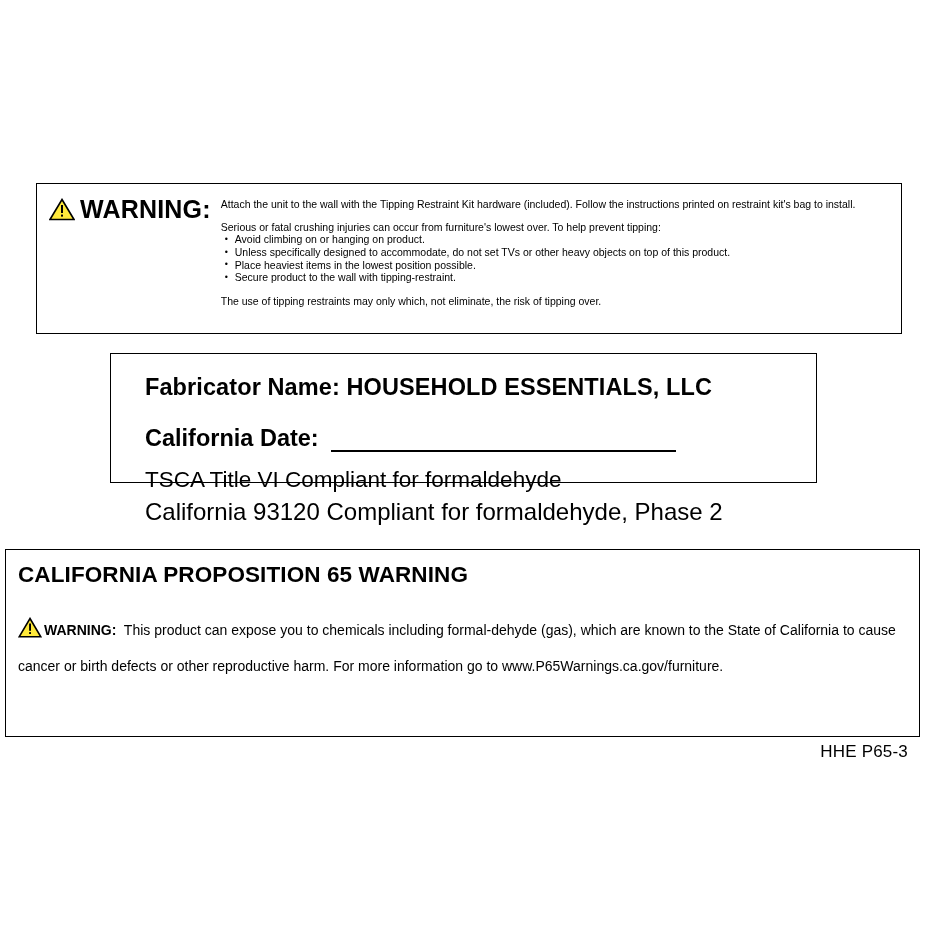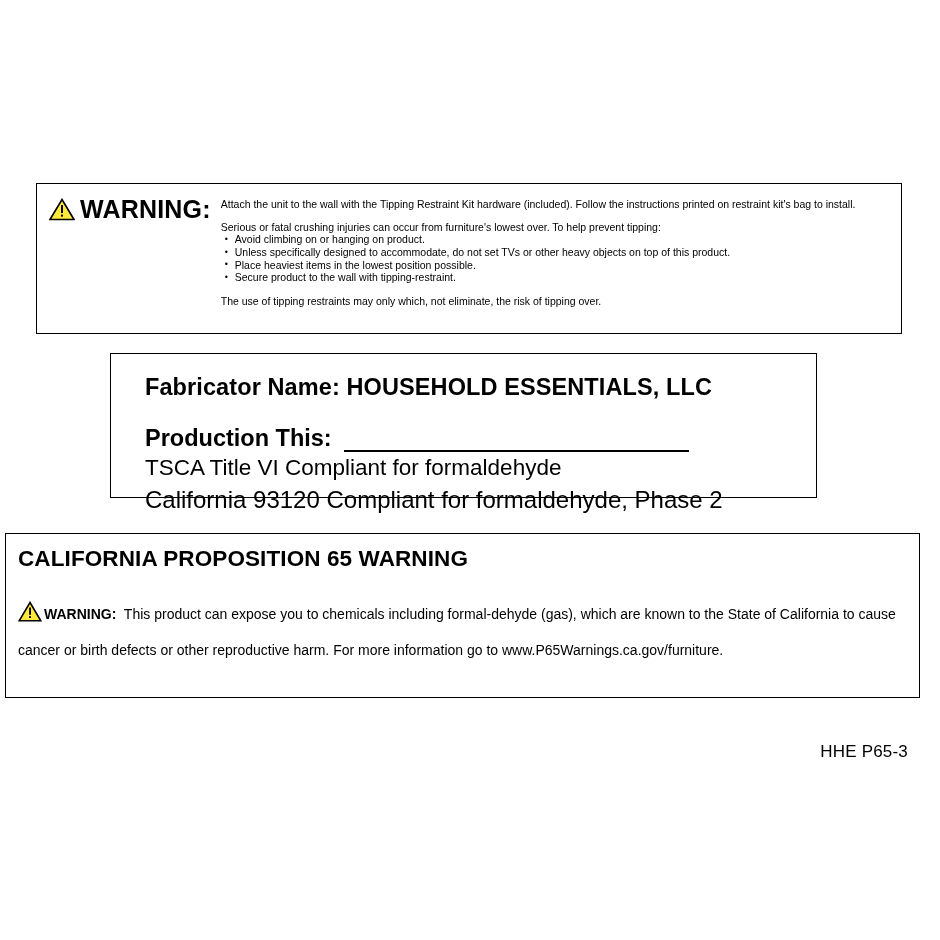--- a/index.html
+++ b/index.html
@@ -77,21 +77,21 @@
     font-size: 9px;
   }
   .tight { margin-bottom: 0 !important; }
 
   
   #fabricator-box {
     position: absolute;
     left: 110px;
     top: 353px;
     width: 707px;
-    height: 145px;
+    height: 130px;
     border: 1.5px solid #000;
     box-sizing: border-box;
     padding: 20px 0 0 34px;
   }
   .fab-line1 {
     font-size: 23.5px;
     font-weight: bold;
     letter-spacing: 0.1px;
     white-space: nowrap;
   }
@@ -104,37 +104,38 @@
     white-space: nowrap;
   }
   .date-rule {
     display: inline-block;
     width: 345px;
     border-bottom: 2px solid #000;
     margin-left: 12px;
     height: 20px;
   }
   .fab-line3 {
+    margin-top: 12px;
     font-size: 22.5px;
     line-height: 32px;
     white-space: nowrap;
   }
   .fab-line4 {
     font-size: 24px;
     line-height: 32px;
     white-space: nowrap;
   }
 
   
   #prop65-box {
     position: absolute;
     left: 5px;
-    top: 533px;
+    top: 549px;
     width: 915px;
-    height: 165px;
+    height: 188px;
     border: 1.5px solid #000;
     box-sizing: border-box;
     padding: 12px 10px 0 12px;
   }
   #prop65-title {
     font-size: 22.5px;
     font-weight: bold;
     letter-spacing: 0.1px;
   }
   #prop65-text {
@@ -191,21 +192,21 @@
 </div>
 
 <div id="fabricator-box">
 
   <div class="fab-line1">
     <span>Fabricator Name:</span>
     <span>HOUSEHOLD ESSENTIALS, LLC</span>
   </div>
 
   <div class="fab-line2">
-    <span>Production This:</span>
+    <span>California Date:</span>
     <span class="date-rule"></span>
   </div>
 
   <div class="fab-line3">TSCA Title VI Compliant for formaldehyde</div>
   <div class="fab-line4">California 93120 Compliant for formaldehyde, Phase 2</div>
 </div>
 
 <div id="prop65-box">
 
   <div id="prop65-title">CALIFORNIA PROPOSITION 65 WARNING</div>

